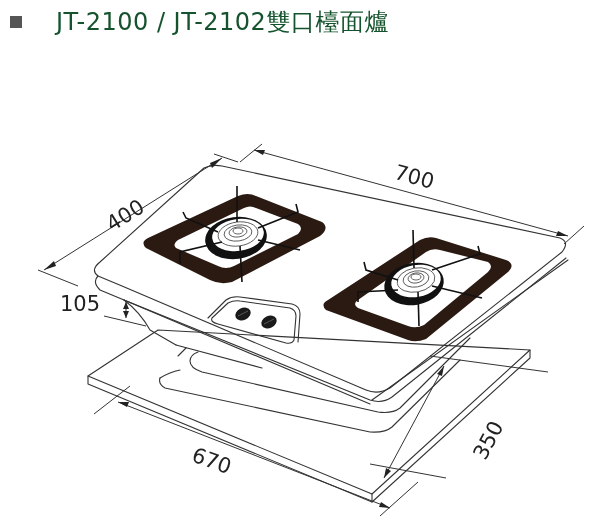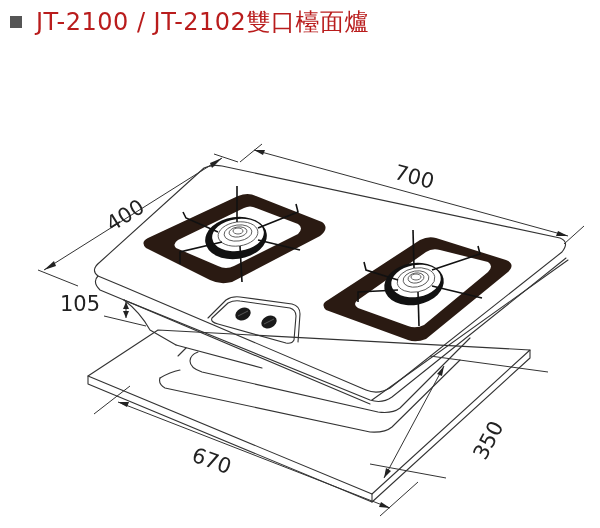--- a/index.html
+++ b/index.html
@@ -1,19 +1,19 @@
 <!DOCTYPE html>
 <html><head>
   <meta charset="utf-8">
   <style>
     html, body { margin: 0; padding: 0; background: #ffffff; }
     body { width: 600px; height: 528px; position: relative; overflow: hidden; font-family: "DejaVu Sans", sans-serif; }
     .title-bar { position: absolute; left: 10px; top: 6px; height: 32px; display: flex; align-items: center; }
     .title-square { width: 12px; height: 12px; background: #555555; margin-right: 14px; }
-    .title-text { font-size: 24px; color: #b91c1c; letter-spacing: 0.5px; font-family: "DejaVu Sans", sans-serif; font-weight: normal; }
+    .title-text { font-size: 24px; color: #14532d; letter-spacing: 0.5px; font-family: "DejaVu Sans", sans-serif; font-weight: normal; margin-left: 20px; }
     svg.drawing { position: absolute; left: 0; top: 0; }
     .dim-text { font-family: "DejaVu Sans", sans-serif; font-size: 21px; fill: #222; }
   </style>
 </head>
 <body>
 
 <div class="title-bar">
   <div class="title-square"></div>
   <div class="title-text">JT-2100 / JT-2102雙口檯面爐</div>
 </div>

